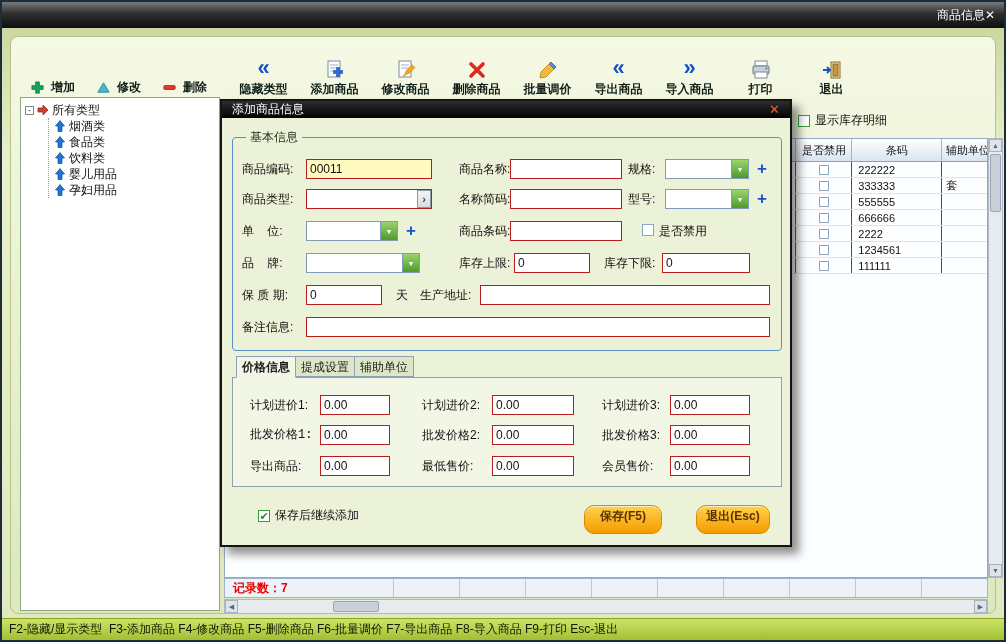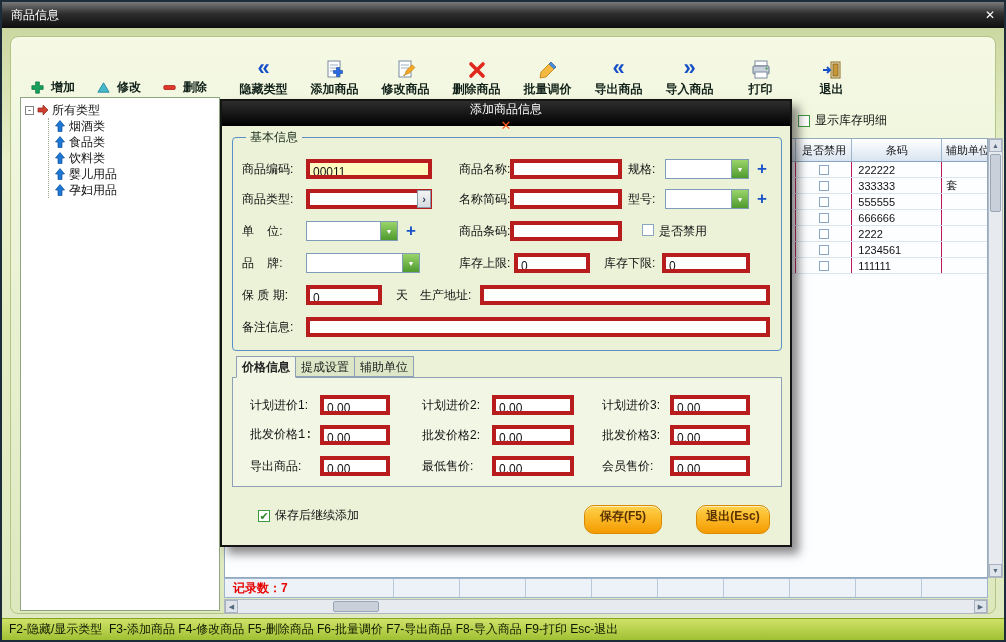--- a/index.html
+++ b/index.html
@@ -6,21 +6,21 @@
   *{box-sizing:border-box;}
   #window{
     position:relative;width:1006px;height:642px;margin:0 auto;
     border:2px solid #1c2c38;overflow:hidden;
     background:linear-gradient(180deg,#c6d399,#e9f0cb 25%,#dfe9c0);
     font-family:"Liberation Sans","DejaVu Sans",sans-serif;color:#111;
   }
   
   #titlebar{position:absolute;left:0;top:0;right:0;height:22px;
     background:linear-gradient(#7a7a7a,#2e2e2e 45%,#0e0e0e);
-    color:#fff;font-size:12px;display:flex;align-items:center;padding:13px 9px;}
+    color:#fff;font-size:12px;display:flex;align-items:center;padding:13px 9px;text-align:right;}
   #titlebar .t-title{flex:1;}
   #win-close{font-size:12px;font-weight:bold;cursor:pointer;}
   
   #workspace{position:absolute;left:0;top:22px;right:0;bottom:22px;}
   #inner{position:absolute;left:8px;top:12px;right:8px;bottom:4px;
     border:1px solid #b2c584;border-radius:8px;
     background:linear-gradient(#f5f9e5,#dde8bd);}
   
   #toolbar{position:absolute;left:28px;top:20px;height:52px;display:flex;align-items:flex-end;}
   .tb-small{display:flex;align-items:center;gap:6px;width:58px;margin-right:8px;cursor:pointer;}
@@ -77,31 +77,31 @@
   #v-thumb{position:absolute;left:1px;top:15px;width:11px;height:58px;background:#c9d0da;border:1px solid #98a6b6;border-radius:2px;cursor:pointer;}
   #vscroll .sc-btn:last-child{position:absolute;bottom:0;}
   
   #statusbar{position:absolute;left:0;right:0;bottom:0;height:22px;
     background:linear-gradient(#cfe268,#a0c033);border-top:1px solid #86a51e;
     font-size:12px;line-height:21px;padding-left:7px;color:#101800;white-space:pre;}
   
   #dialog{position:absolute;left:218px;top:75px;width:572px;height:448px;
     background:#ecf2d8;border:2px solid #141414;z-index:20;
     box-shadow:7px 7px 9px rgba(30,30,30,.5);}
-  #dlg-title{position:absolute;left:0;top:0;right:0;height:25px;
+  #dlg-title{position:absolute;left:0;top:0;right:0;height:17px;
     background:linear-gradient(#2e2e2e,#000);color:#fff;font-size:12px;
-    display:flex;align-items:center;padding:0 10px;flex-direction:column;}
+    display:flex;align-items:center;padding:0 10px;}
   #dlg-title .t-title{flex:1;}
   #dlg-close{color:#ff5a22;font-weight:bold;font-size:13px;cursor:pointer;}
   #group-basic{position:absolute;left:10px;top:36px;width:550px;height:214px;
     border:1px solid #5a8fc8;border-radius:4px;}
   #group-basic legend,#group-title{position:absolute;left:14px;top:-8px;background:#ecf2d8;
     padding:0 4px;font-size:12px;color:#1c2c1c;}
   .d-label{position:absolute;font-size:12px;height:20px;line-height:20px;white-space:pre;color:#101010;}
-  .d-input{position:absolute;height:20px;border:4px solid #b91c1c;background:#fff;
+  .d-input{position:absolute;height:20px;border:1px solid #b91c1c;background:#fff;
     font-size:12px;line-height:18px;padding:0 3px;overflow:hidden;white-space:nowrap;cursor:text;}
   .d-input.hl{background:#fffbc0;}
   .combo{position:absolute;height:20px;border:1px solid #7f9db9;background:#fff;display:flex;cursor:pointer;}
   .combo-field{flex:1;}
   .combo-btn{width:17px;background:linear-gradient(#9ad46a,#4e9a2e);color:#fff;font-size:7px;
     display:flex;align-items:center;justify-content:center;border-left:1px solid #7f9db9;}
   .plus-btn{position:absolute;width:16px;height:20px;font-size:17px;font-weight:bold;color:#1a52c8;
     line-height:19px;text-align:center;cursor:pointer;}
   .mini-btn{position:absolute;width:14px;height:18px;background:linear-gradient(#f4f4f4,#d8dce0);
     border:1px solid #8a9aa8;font-size:11px;font-weight:bold;line-height:16px;text-align:center;color:#345;cursor:pointer;}

